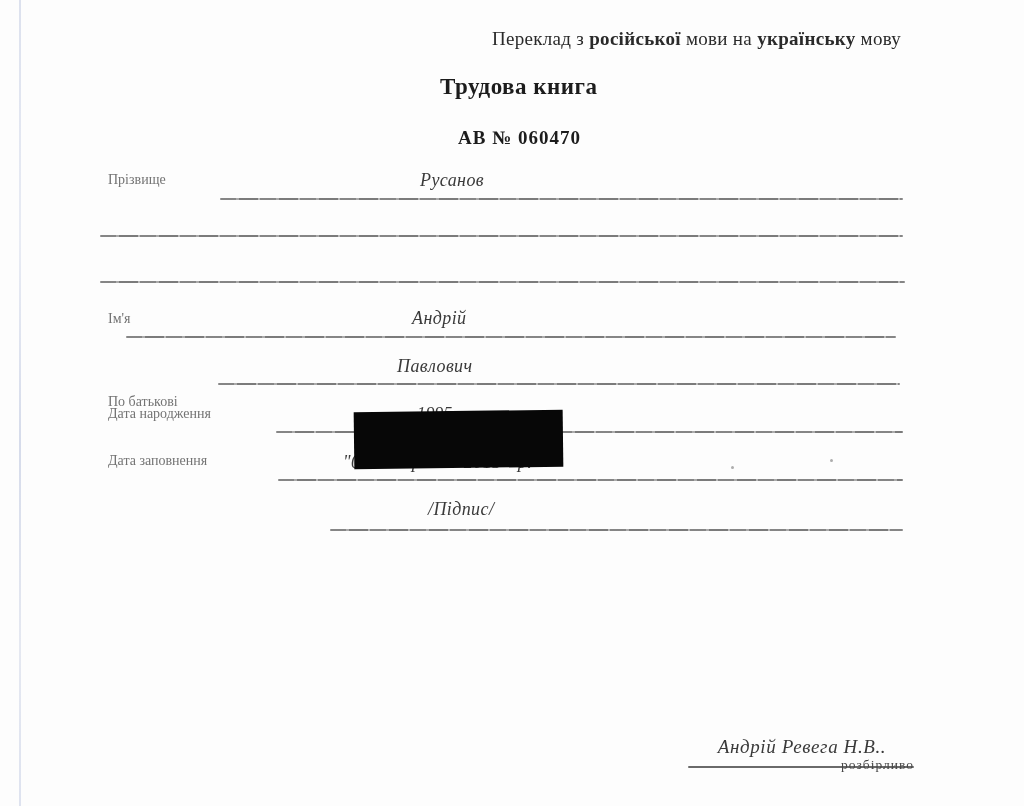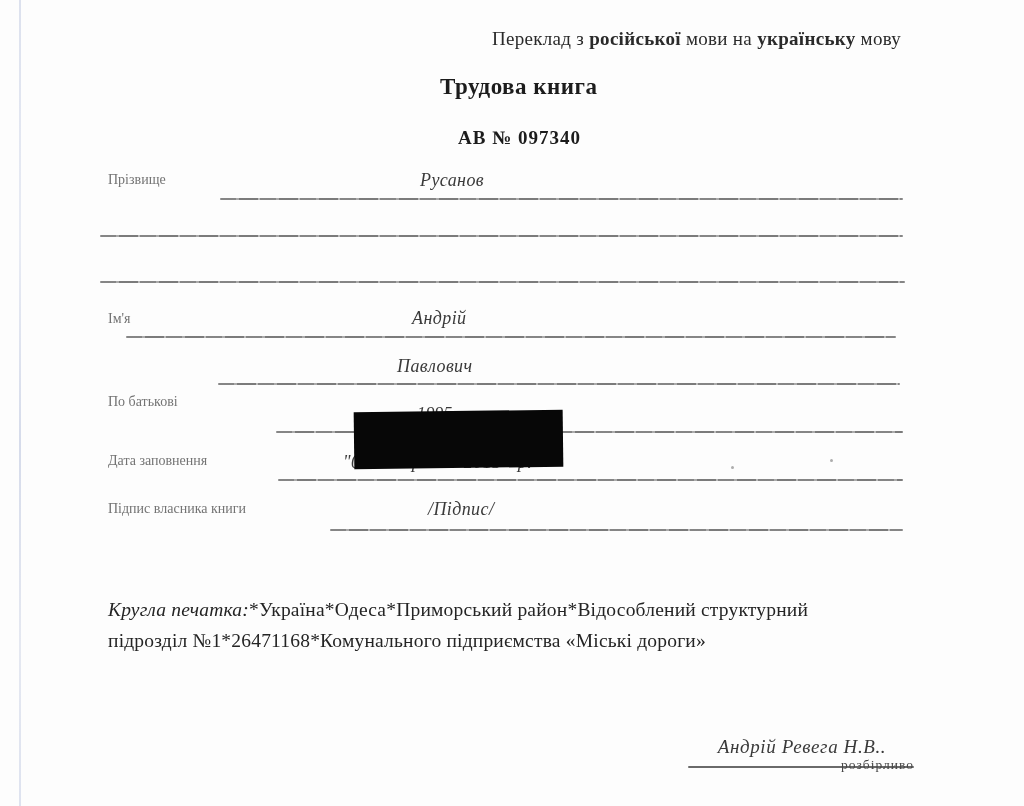--- a/index.html
+++ b/index.html
@@ -52,54 +52,53 @@
 
 <div class="page">
 
   <div class="edge"></div>
 
   <div class="abs title" style="left:440px;top:74px;">Трудова книга</div>
 
   <div class="abs note" style="left:492px;top:28px;">
     <span>Переклад з </span><b>російської</b><span> мови на </span><b>українську</b><span> мову</span>
   </div>
-  <div class="abs serial" style="left:458px;top:127px;">АВ  № 097340</div>
+  <div class="abs serial" style="left:458px;top:127px;">АВ  № 060470</div>
 
   <div class="abs lbl" style="left:108px;top:172px;">Прізвище</div>
   <div class="abs val" style="left:420px;top:170px;">Русанов</div>
   <div class="rule" style="left:220px;top:198px;width:683px;"></div>
 
   <div class="rule" style="left:100px;top:235px;width:803px;"></div>
   <div class="rule" style="left:100px;top:281px;width:805px;"></div>
 
   <div class="abs lbl" style="left:108px;top:311px;">Ім'я</div>
   <div class="abs val" style="left:412px;top:308px;">Андрій</div>
   <div class="rule" style="left:126px;top:336px;width:770px;"></div>
 
   <div class="abs lbl" style="left:108px;top:358px;margin-top:36px;">По батькові</div>
   <div class="abs val" style="left:397px;top:356px;">Павлович</div>
   <div class="rule" style="left:218px;top:383px;width:682px;"></div>
 
+  <div class="abs lbl" style="left:108px;top:406px;">Дата народження</div>
   <div class="abs val frag frag-year" style="left:417px;top:403px;">1995</div>
   <div class="rule" style="left:276px;top:431px;width:627px;"></div>
 
   <div class="abs lbl" style="left:108px;top:453px;">Дата заповнення</div>
   <div class="abs val frag frag-date" style="left:343px;top:452px;">"04" червня 2013 р.</div>
   <div class="rule" style="left:278px;top:479px;width:625px;"></div>
 
   <div class="redaction"></div>
 
-  <div class="abs lbl" style="left:108px;top:501px;">Підпис власника книги</div>
   <div class="abs val" style="left:428px;top:499px;text-align:right;">/Підпис/</div>
   <div class="rule" style="left:330px;top:529px;width:573px;"></div>
 
   <div class="speck" style="left:731px;top:466px;"></div>
   <div class="speck" style="left:830px;top:459px;"></div>
 
-  <div class="stamp"><span class="it">Кругла печатка:</span><span>*Україна*Одеса*Приморський район*Відособлений структурний підрозділ №1*26471168*Комунального підприємства «Міські дороги»</span></div>
 
   <div class="sigblock">
     <div class="signame">Андрій  Ревега Н.В..</div>
   </div>
   <div class="rule" style="left:688px;top:766px;width:226px;opacity:.9;background:#5a5a5a;"></div>
   <div class="abs signote" style="left:688px;top:748px;width:226px;text-align:right;">розбірливо</div>
 
 </div>
 
 </body></html>

